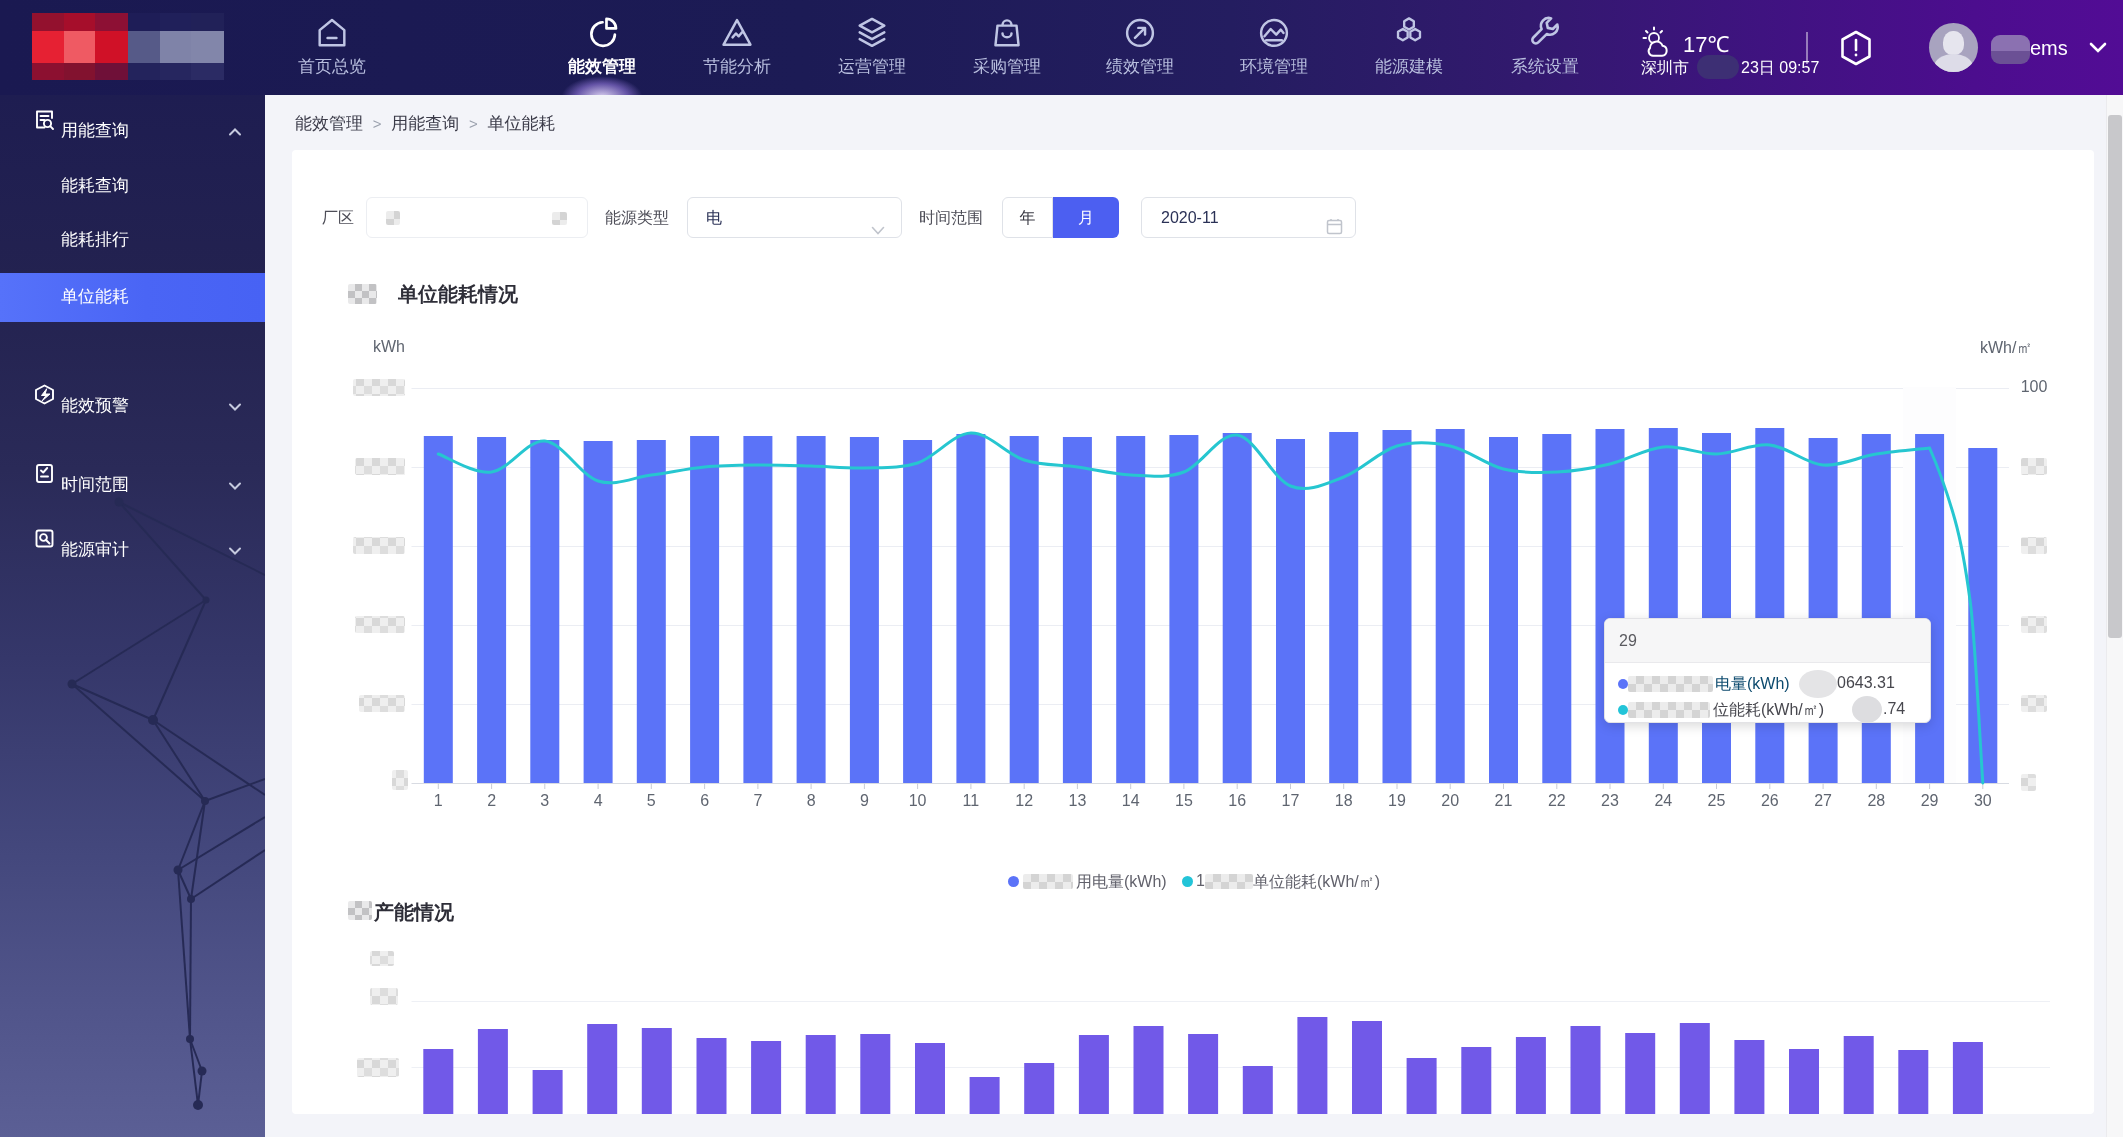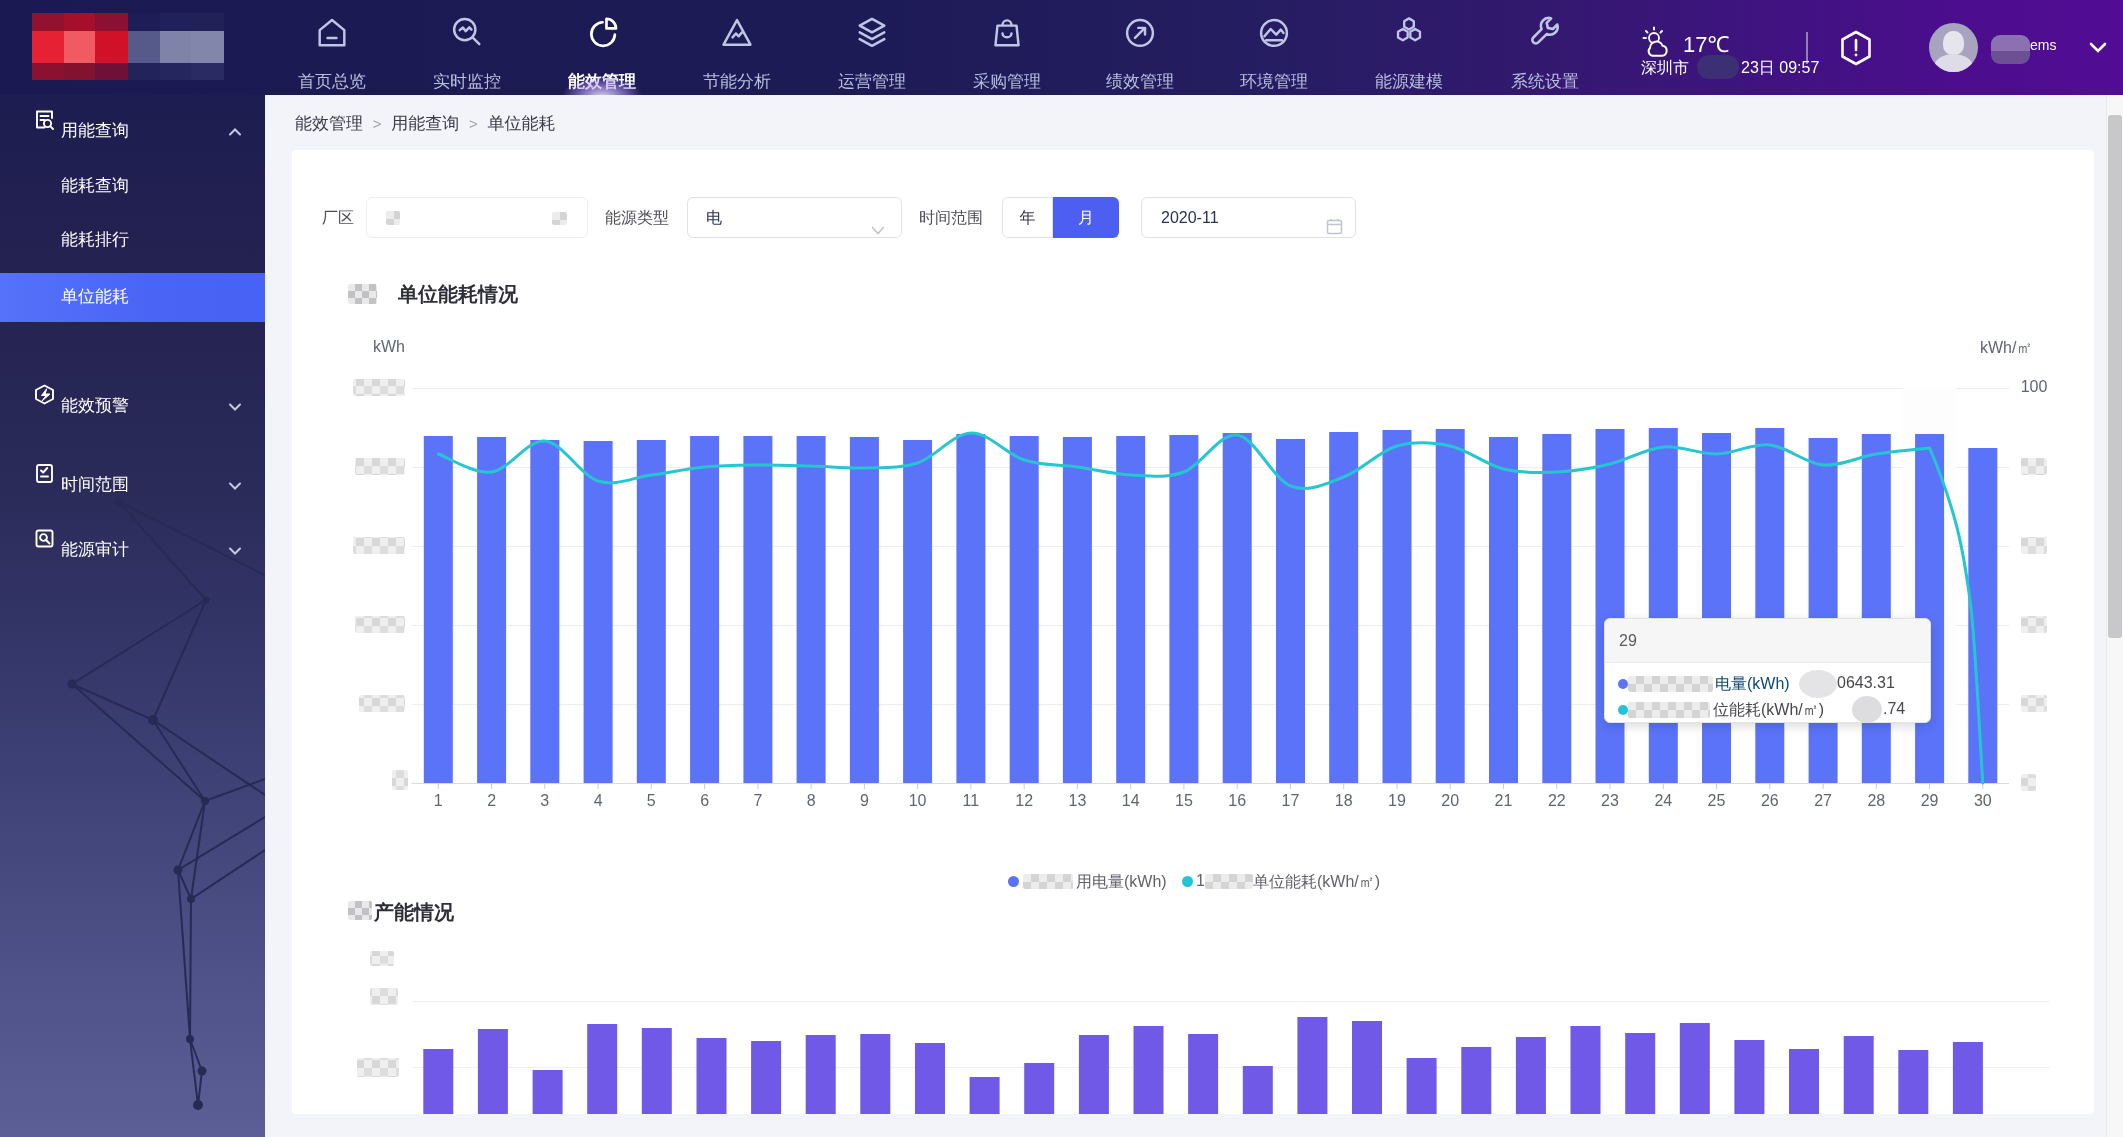--- a/index.html
+++ b/index.html
@@ -6,21 +6,21 @@
   html,body { width:2123px; height:1137px; overflow:hidden; }
   body { font-family:"Liberation Sans",sans-serif; position:relative; background:#f2f3f8; }
   .abs { position:absolute; }
   
   #topnav { position:absolute; left:0; top:0; width:2123px; height:95px;
     background:linear-gradient(90deg,#1a1951 0%,#1c1b55 38%,#241d60 58%,#32196e 72%,#3f1380 83%,#4c0d8e 93%,#520c95 100%); }
   #navglow { position:absolute; left:532px; top:73px; width:140px; height:22px;
     background:radial-gradient(ellipse 54px 28px at 50% 110%, rgba(236,226,255,.92) 0%, rgba(170,138,246,.5) 48%, rgba(170,138,246,0) 75%); }
   .navitem { position:absolute; top:0; width:136px; height:95px; text-align:center; color:#b9bfdf; }
   .navitem .ic { margin-top:15px; height:33px; }
-  .navitem .tx { font-size:17px; margin-top:22px; }
+  .navitem .tx { font-size:17px; margin-top:7px; }
   .navitem .ic svg { transform:scale(1.12); transform-origin:50% 0; }
   .navitem.active { color:#ffffff; }
   
   #sidebar { position:absolute; left:0; top:95px; width:265px; height:1042px; overflow:hidden;
     background:linear-gradient(180deg,#1e1d51 0%,#232250 18%,#2a2a58 36%,#35376a 54%,#43477c 72%,#51558b 88%,#5b5f95 100%); }
   .smain { position:absolute; left:0; width:265px; height:44px; color:#fff; font-size:17px; }
   .smain .sic { position:absolute; left:33px; top:0px; }
   .smain .stx { position:absolute; left:61px; top:11px; }
   .smain .chev { position:absolute; left:228px; top:14px; }
   .ssub { position:absolute; left:61px; width:204px; height:30px; color:#fff; font-size:17px; line-height:30px; }
@@ -51,28 +51,20 @@
   <div class="abs" style="left:128px;top:31px;width:96px;height:32px;background:linear-gradient(90deg,#565a88 33%,#7f83a8 33% 66%,#8286aa 66%)"></div>
   <div class="abs" style="left:128px;top:63px;width:96px;height:17px;background:linear-gradient(90deg,#23235c 33%,#26265f 33% 66%,#2b2b64 66%)"></div>
 
   <div class="navitem" style="left:264px">
       <div class="ic"><svg width="32" height="32" viewBox="0 0 32 32" fill="none" stroke="#bfc5e4" stroke-width="2.2" stroke-linejoin="round" stroke-linecap="round">
           <path d="M5 13.5 L16 4.5 L27 13.5 V27 H5 Z"></path>
           <path d="M12 20.5 H20"></path>
         </svg></div>
       <div class="tx">首页总览</div>
     </div>
-  <div class="navitem" style="left:399px">
-      <div class="ic"><svg width="32" height="32" viewBox="0 0 32 32" fill="none" stroke="#bfc5e4" stroke-width="2.2" stroke-linejoin="round" stroke-linecap="round">
-          <circle cx="14" cy="13" r="9.5"></circle>
-          <path d="M9.5 13.5 l2.8 -2.3 2.6 3.2 3.2 -3.4 1.9 2"></path>
-          <path d="M21 20 L27 26"></path>
-        </svg></div>
-      <div class="tx">实时监控</div>
-    </div>
   <div class="navitem active" style="left:534px">
       <div class="ic"><svg width="32" height="32" viewBox="0 0 32 32" fill="none" stroke="#ffffff" stroke-width="2.4" stroke-linejoin="round" stroke-linecap="round">
           <path d="M16.5 6.5 A 10.5 10.5 0 1 0 27.5 17.5"></path>
           <path d="M20 3.5 A 8.5 8.5 0 0 1 28.5 12 L20 12 Z"></path>
         </svg></div>
       <div class="tx" style="font-weight:bold">能效管理</div>
     </div>
   <div class="navitem" style="left:669px">
       <div class="ic"><svg width="32" height="32" viewBox="0 0 32 32" fill="none" stroke="#bfc5e4" stroke-width="2.2" stroke-linejoin="round" stroke-linecap="round">
           <path d="M16 4.5 L28 26.5 H4 Z"></path>
@@ -142,21 +134,21 @@
       <path d="M18 3 L31.5 10.5 V27.5 L18 35 L4.5 27.5 V10.5 Z"></path>
       <path d="M18 11 v10" stroke-linecap="round"></path>
       <circle cx="18" cy="26" r="1.4" fill="#fff" stroke="none"></circle>
     </svg>
 
   <div class="abs" style="left:1929px;top:23px;width:49px;height:49px;border-radius:50%;background:#a8a3bf;overflow:hidden">
     <div class="abs" style="left:14px;top:8px;width:21px;height:24px;border-radius:48% 48% 42% 42%;background:#e6e5ee"></div>
     <div class="abs" style="left:5px;top:31px;width:39px;height:26px;border-radius:50% 50% 0 0;background:#dddce8"></div>
   </div>
   <div class="abs" style="left:1991px;top:35px;width:39px;height:29px;border-radius:9px;background:linear-gradient(180deg,#8b71b1 0%,#8b71b1 55%,#6b5095 55%,#6b5095 100%)"></div>
-  <div class="abs" style="left:2030px;top:37px;color:#fff;font-size:14px">ems</div>
+  <div class="abs" style="left:2030px;top:37px;color:#fff;font-size:20px">ems</div>
   <svg class="abs" style="left:2088px;top:41px" width="20" height="14" viewBox="0 0 20 14" fill="none" stroke="#ffffff" stroke-width="2.6" stroke-linecap="round">
       <path d="M3 3 l7 7 7 -7"></path>
     </svg>
 </div>
 <div id="navglow"></div>
 <div id="sidebar">
   <svg class="abs" style="left:0;top:400px" width="265" height="642" viewBox="0 0 265 642" fill="none">
     <g stroke="#262a55" stroke-width="2">
       <path d="M119 7 L206 105"></path>
         <path d="M119 7 L265 80"></path>

